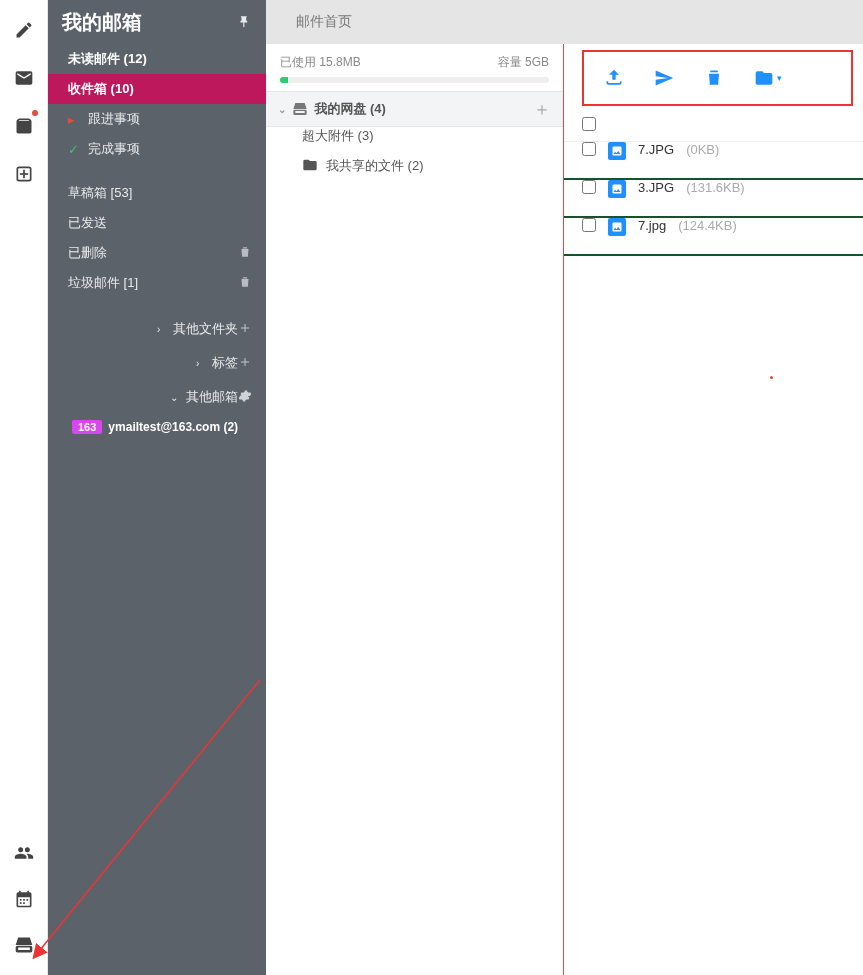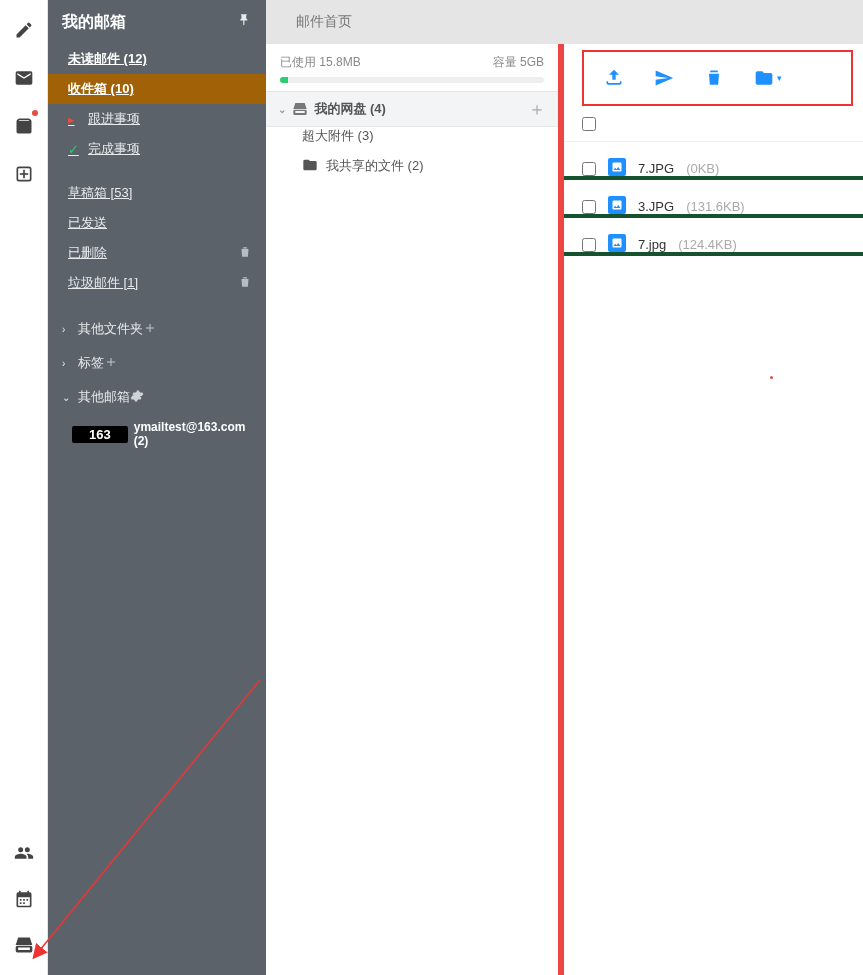--- a/index.html
+++ b/index.html
@@ -9,70 +9,70 @@
   
   .iconrail { width: 48px; background: #fff; border-right: 1px solid #e5e5e5; display: flex; flex-direction: column; align-items: center; padding-top: 14px; position: relative; }
   .iconrail .ir-item { width: 32px; height: 32px; margin-bottom: 16px; display: flex; align-items: center; justify-content: center; cursor: pointer; color: #444; position: relative; }
   .iconrail .ir-item svg { width: 20px; height: 20px; }
   .iconrail .spacer { flex: 1; }
   .iconrail .ir-bottom { margin-bottom: 14px; }
   .dot-badge { position: absolute; top: 0; right: 2px; width: 6px; height: 6px; background: #e74c3c; border-radius: 50%; }
 
   
   .sidebar { width: 218px; background: #5c6269; color: #e8eaec; display: flex; flex-direction: column; font-size: 13px; }
-  .sb-header { height: 44px; display: flex; align-items: center; padding: 0 14px; justify-content: space-between; background: #5c6269; font-weight: bold; font-size: 16px; color: #fff; }
+  .sb-header { height: 44px; display: flex; align-items: center; padding: 0 14px; justify-content: space-between; background: #5c6269; font-weight: bold; font-size: 20px; color: #fff; }
   .sb-header svg { width: 14px; height: 14px; fill: #e8eaec; }
-  .sb-item { height: 30px; display: flex; align-items: center; padding: 0 14px 0 20px; cursor: pointer; color: #e8eaec; position: relative; text-decoration: underline; }
-  .sb-item.selected { background: #a16207; color: #fff; font-weight: bold; }
+  .sb-item { height: 30px; display: flex; align-items: center; padding: 0 14px 0 20px; cursor: pointer; color: #e8eaec; position: relative; }
+  .sb-item.selected { background: #be185d; color: #fff; font-weight: bold; }
   .sb-item.bold { font-weight: bold; color: #fff; }
   .sb-item .trash-ico { position: absolute; right: 14px; opacity: .8; }
   .sb-item .trash-ico svg { width: 14px; height: 14px; fill: #cfd3d7; }
   .sb-flag { width: 14px; display: inline-block; margin-right: 6px; }
   .sb-flag.red { color: #e74c3c; }
   .sb-flag.green { color: #2ecc71; }
   .sb-divider { height: 14px; }
-  .sb-section { height: 34px; display: flex; align-items: center; padding: 0 14px; cursor: pointer; color: #e8eaec; justify-content: flex-start; }
+  .sb-section { height: 34px; display: flex; align-items: center; padding: 0 14px; cursor: pointer; color: #e8eaec; justify-content: flex-end; }
   .sb-section .chev { width: 10px; display: inline-block; margin-right: 6px; font-size: 10px; }
   .sb-section .sec-add { opacity: .8; }
   .sb-section .sec-add svg, .sb-section .sec-gear svg { width: 14px; height: 14px; fill: #cfd3d7; }
   .sb-account { padding: 6px 14px 6px 24px; display: flex; align-items: center; cursor: pointer; color: #fff; font-weight: bold; font-size: 12px; }
-  .sb-account .acct-badge { background: #000000; color: #fff; font-size: 13px; padding: 1px 17px; border-radius: 2px; margin-right: 6px; }
+  .sb-account .acct-badge { background: #d946ef; color: #fff; font-size: 11px; padding: 1px 6px; border-radius: 2px; margin-right: 6px; }
 
   
   .main { flex: 1; display: flex; flex-direction: column; background: #fff; }
   .tabs { height: 44px; display: flex; border-bottom: 1px solid #e5e5e5; background: #e5e5e5; }
   .tab { padding: 0 30px; display: flex; align-items: center; cursor: pointer; color: #777; font-size: 14px; position: relative; border-right: 1px solid #e5e5e5; }
   .tab.active { background: #fff; color: #333; border-bottom: 2px solid #fff; margin-bottom: -1px; }
   .tab .close-x { margin-left: 14px; color: #bbb; font-size: 12px; }
 
   .main-body { flex: 1; display: flex; }
 
   
-  .disk-nav { width: 298px; border-right: 6px solid #ef4444; display: flex; flex-direction: column; }
+  .disk-nav { width: 298px; border-right: 1px solid #ef4444; display: flex; flex-direction: column; }
   .storage-bar { padding: 10px 14px 8px; font-size: 12px; color: #888; }
   .storage-row { display: flex; justify-content: space-between; margin-bottom: 6px; }
   .storage-track { height: 6px; background: #eee; border-radius: 3px; overflow: hidden; }
   .storage-fill { height: 100%; width: 3%; background: #2ecc71; }
   .dn-root { height: 36px; display: flex; align-items: center; padding: 0 12px; background: #f3f4f5; border-top: 1px solid #e5e5e5; border-bottom: 1px solid #e5e5e5; cursor: pointer; justify-content: space-between; color: #555; font-weight: bold; }
   .dn-root .left { display: flex; align-items: center; gap: 6px; }
   .dn-root .chev { font-size: 10px; color: #999; }
   .dn-root svg { width: 16px; height: 16px; fill: #777; }
   .dn-root .plus { color: #aaa; font-size: 18px; font-weight: normal; }
   .dn-item { height: 30px; display: flex; align-items: flex-start; padding-left: 36px; cursor: pointer; color: #555; gap: 8px; }
   .dn-item svg { width: 16px; height: 16px; fill: #555; }
 
   
   .file-pane { flex: 1; display: flex; flex-direction: column; position: relative; }
   .toolbar { height: 56px; display: flex; align-items: center; padding: 0 20px; gap: 30px; border: 2px solid #e33; margin: 6px 10px 0 18px; }
   .toolbar .tb-btn { cursor: pointer; color: #1e90ff; display: flex; align-items: center; }
   .toolbar .tb-btn svg { width: 20px; height: 20px; fill: #1e90ff; }
   .toolbar .tb-btn .caret { font-size: 9px; margin-left: 3px; color: #1e90ff; }
   .file-head { height: 36px; display: flex; align-items: center; padding: 0 18px; border-bottom: 1px solid #eee; }
   .file-head input[type=checkbox] { width: 14px; height: 14px; }
-  .file-row { height: 38px; display: flex; align-items: flex-end; padding: 0 18px; gap: 12px; border-bottom: 4px solid #14532d; cursor: pointer; }
+  .file-row { height: 38px; display: flex; align-items: flex-start; padding: 0 18px; gap: 12px; border-bottom: 2px solid #14532d; cursor: pointer; }
   .file-row input[type=checkbox] { width: 14px; height: 14px; }
   .file-row .thumb { width: 18px; height: 18px; background: #1e90ff; border-radius: 2px; display: flex; align-items: center; justify-content: center; }
   .file-row .thumb svg { width: 12px; height: 12px; fill: #fff; }
   .file-row .fname { color: #333; }
   .file-row .fsize { color: #aaa; }
 
   
   .arrow-svg { position: absolute; left: 30px; top: 670px; pointer-events: none; }
 
   .reddot-sm { position: absolute; left: 770px; top: 376px; width: 3px; height: 3px; background: #e74c3c; border-radius: 50%; }

